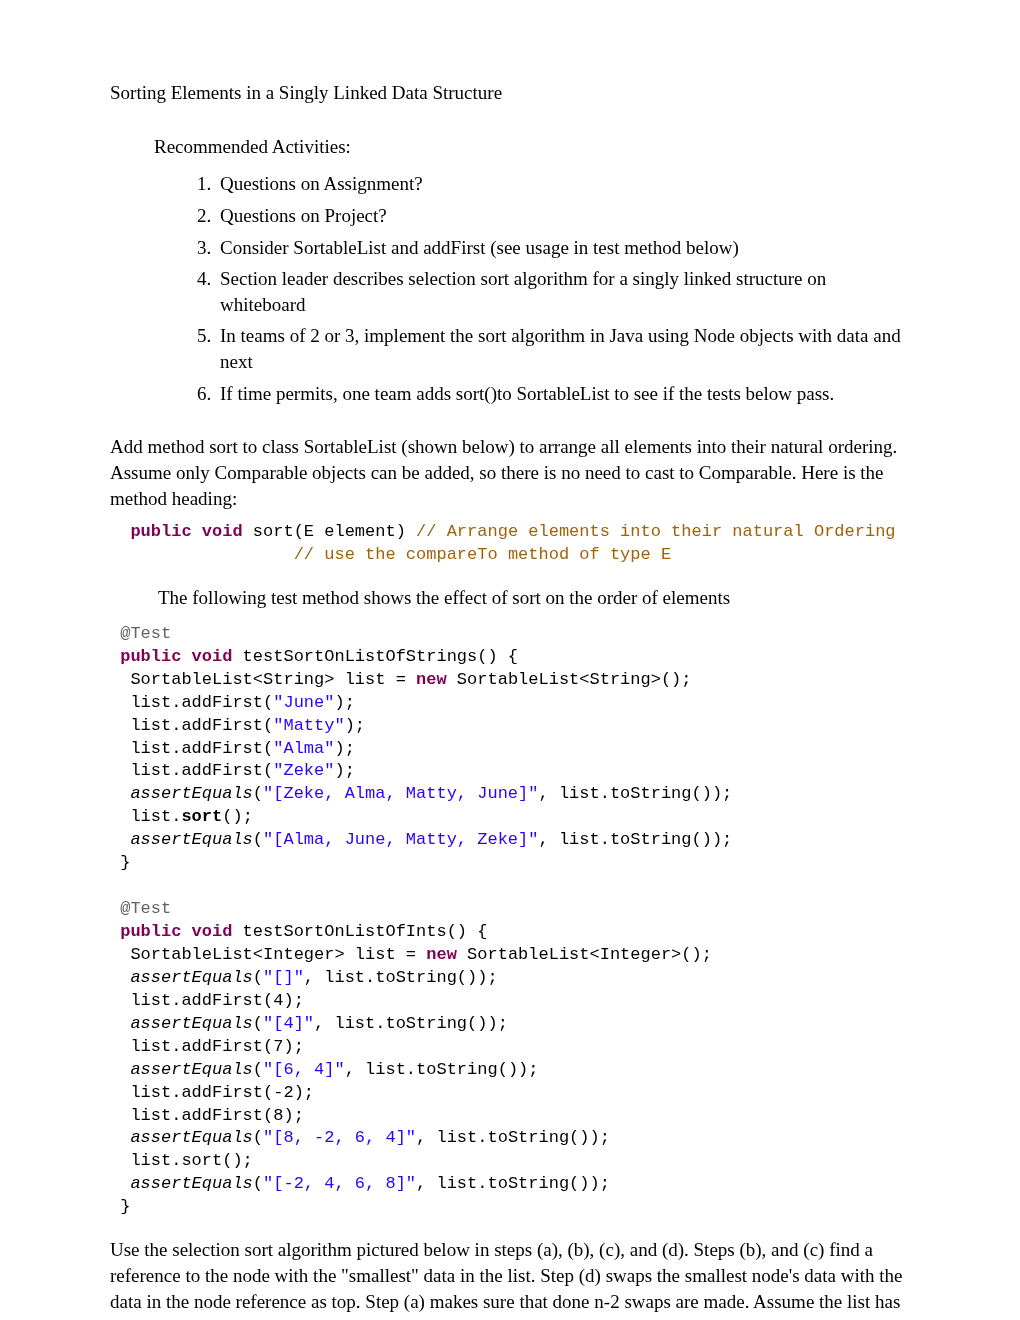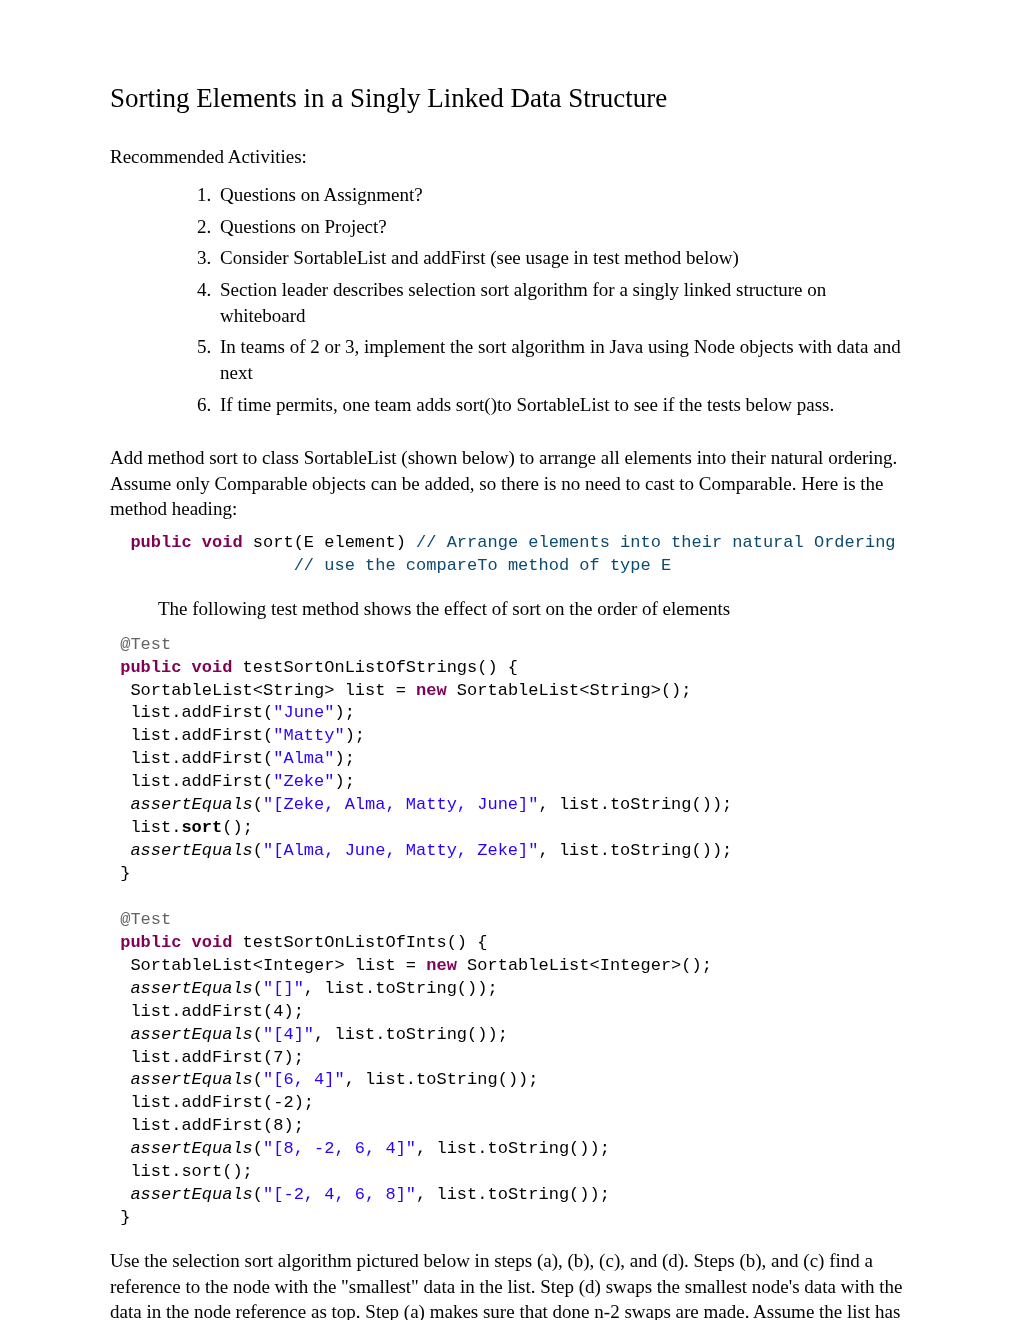--- a/index.html
+++ b/index.html
@@ -9,26 +9,27 @@
     }
     body {
       background: #fff;
       font-family: "Times New Roman", Times, serif;
       font-size: 19px;
       color: #000;
       padding: 80px 110px 60px 110px;
       line-height: 1.35;
     }
     h1 {
-      font-size: 27px;
+      font-size: 19px;
       font-weight: normal;
       margin-bottom: 28px;
     }
     .rec-label {
       margin-bottom: 12px;
+      margin-left: 44px;
     }
     ol {
       margin-left: 106px;
       margin-bottom: 28px;
     }
     ol li {
       margin-bottom: 6px;
       padding-left: 4px;
     }
     .mono {
@@ -39,21 +40,21 @@
     }
     pre {
       font-family: "Courier New", Courier, monospace;
       font-size: 17px;
       line-height: 1.35;
       white-space: pre;
       margin: 6px 0 18px 0;
     }
     .kw { color: #7f0055; font-weight: bold; }
     .str { color: #2a00ff; }
-    .com { color: #0c4a6e; }
+    .com { color: #a16207; }
     .anno { color: #646464; }
     .ital { font-style: italic; }
     .bold { font-weight: bold; }
     .intro-margin { margin-bottom: 12px; margin-left: 48px; }
   </style>
 </head>
 <body>
 
 <h1>Sorting Elements in a Singly Linked Data Structure</h1>
 

